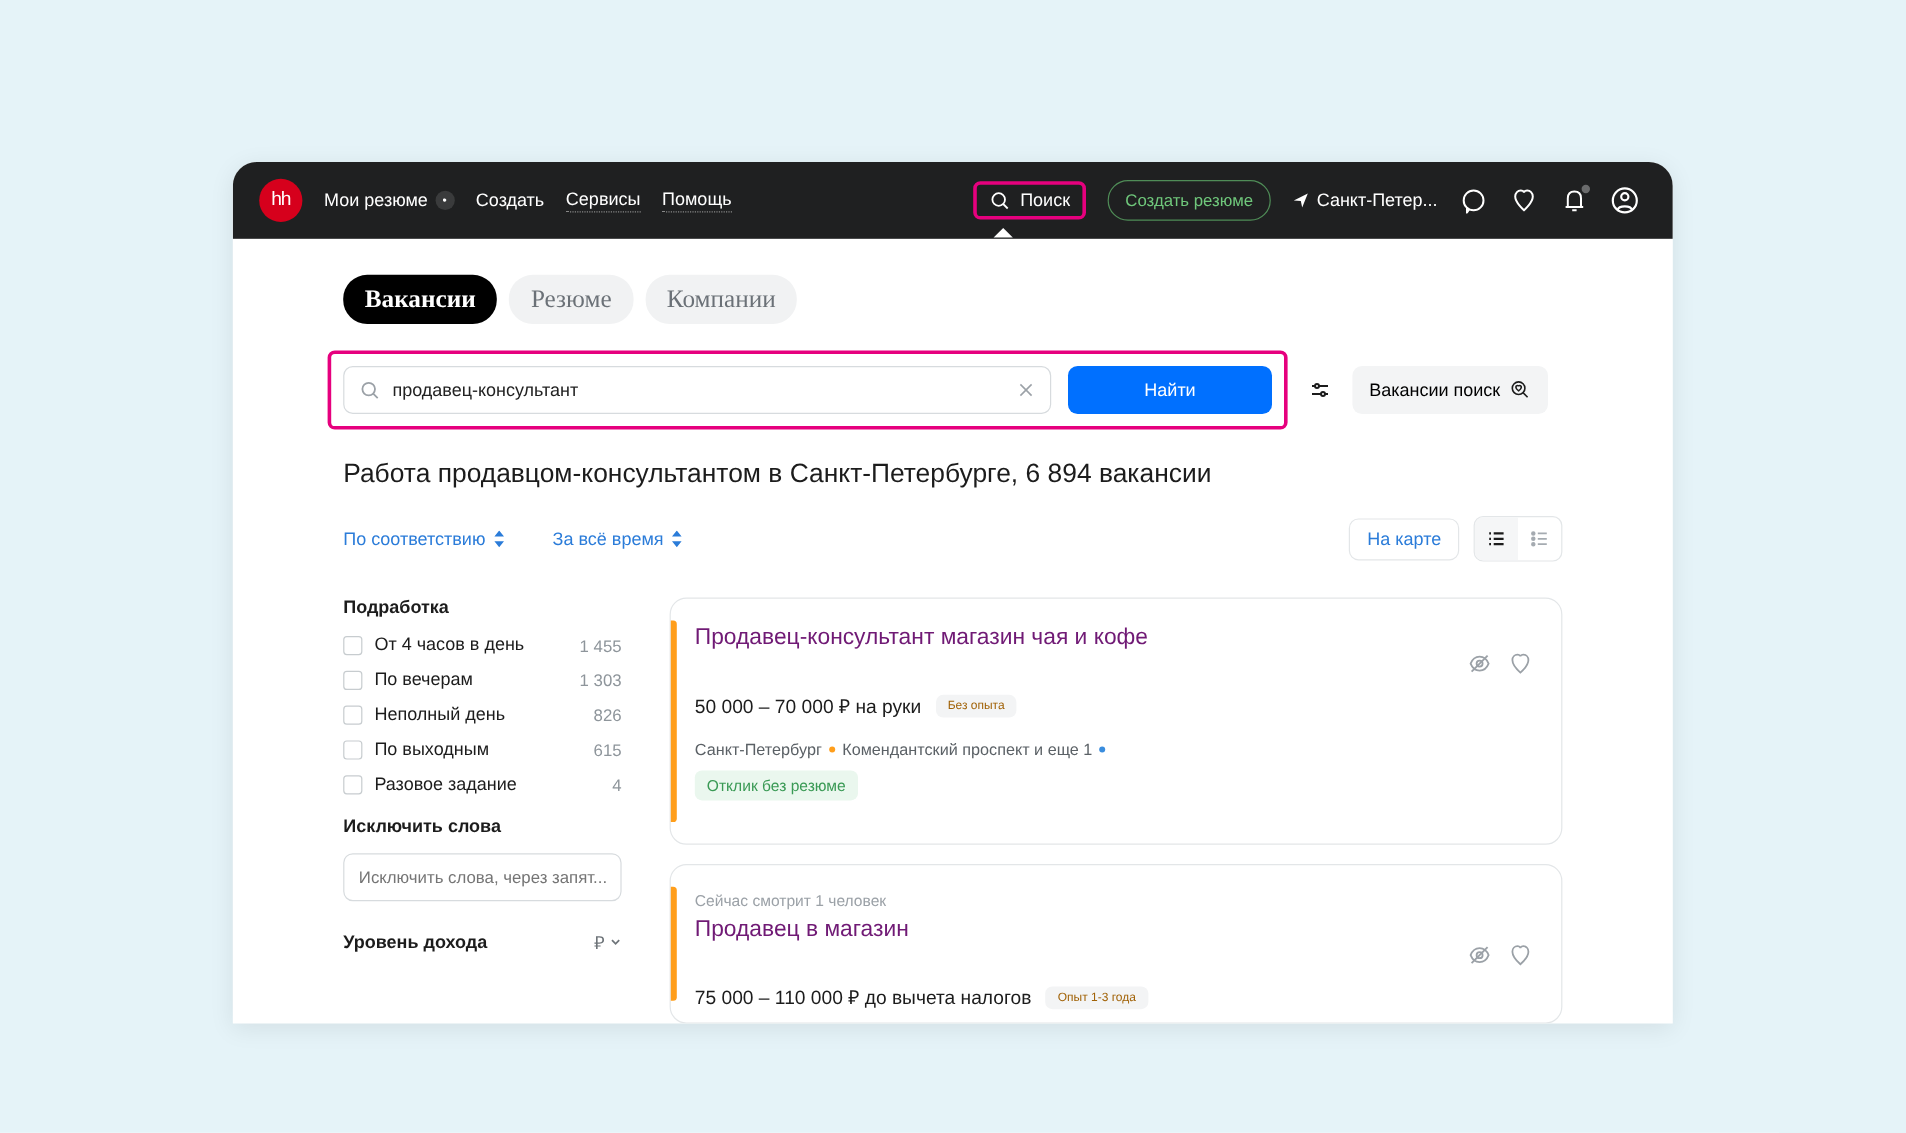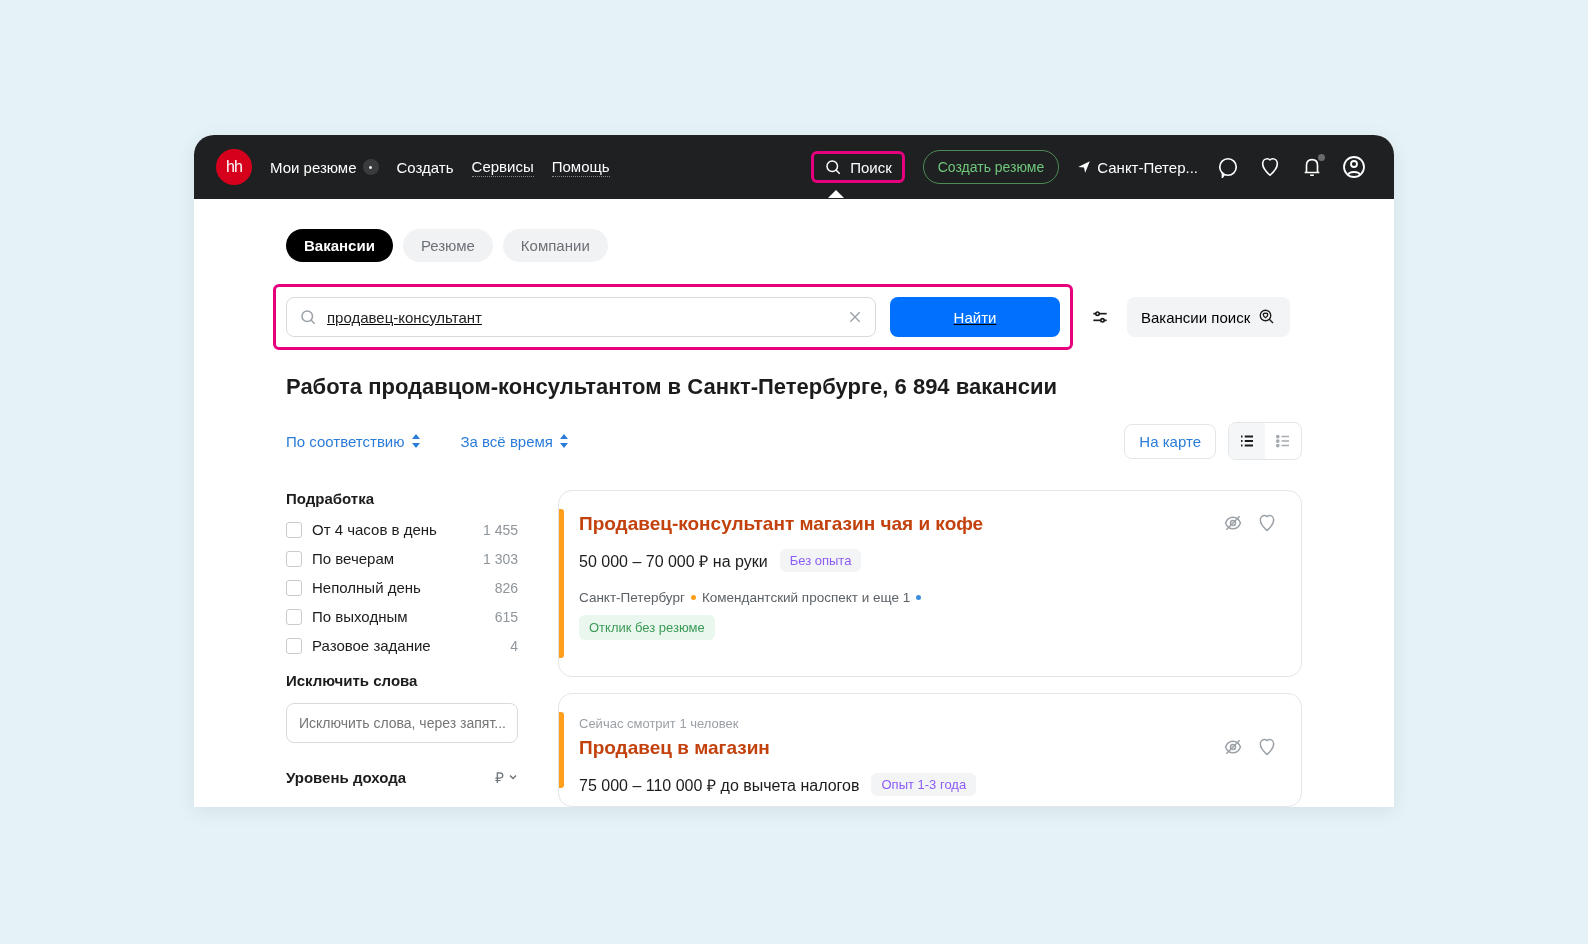--- a/index.html
+++ b/index.html
@@ -11,30 +11,30 @@
 .dotted { border-bottom: 1px dotted #888; padding-bottom: 1px; }
 .badge-dot { width: 16px; height: 16px; border-radius: 50%; background: #3a3b3c; display: flex; align-items: center; justify-content: center; font-size: 10px; }
 .spacer { flex: 1; }
 .search-nav { display: flex; align-items: center; gap: 8px; border: 3px solid #e6007e; border-radius: 6px; padding: 4px 10px; position: relative; }
 .search-nav::after { content: ""; position: absolute; bottom: -18px; left: 14px; width: 0; height: 0; border-left: 8px solid transparent; border-right: 8px solid transparent; border-bottom: 8px solid #fff; }
 .create-resume { border: 1px solid #4f8c57; color: #6fc77b; border-radius: 20px; padding: 8px 14px; font-size: 14px; cursor: pointer; }
 .loc { display: flex; align-items: center; gap: 6px; font-size: 15px; cursor: pointer; }
 .icon-circle { width: 24px; height: 24px; display: flex; align-items: center; justify-content: center; cursor: pointer; }
 .body-area { padding: 30px 92px 0 92px; }
 .tabs { display: flex; gap: 10px; margin-bottom: 22px; }
-.tab { border-radius: 20px; padding: 8px 18px; font-size: 15px; background: #f1f2f3; color: #6b7177; cursor: pointer; }
+.tab { border-radius: 20px; padding: 8px 18px; font-size: 21px; background: #f1f2f3; color: #6b7177; cursor: pointer; font-family: Liberation Serif, serif; }
 .tab.active { background: #000; color: #fff; font-weight: 600; }
-.search-row-wrap { border: 3px solid #e6007e; border-radius: 6px; padding: 10px; display: flex; align-items: center; gap: 14px; margin-left: -13px; width: 800px; text-decoration: underline; }
+.search-row-wrap { border: 3px solid #e6007e; border-radius: 6px; padding: 10px; display: flex; align-items: center; gap: 14px; margin-left: -13px; width: 800px; }
 .search-box { flex: 1; border: 1px solid #d7dbde; border-radius: 8px; height: 40px; display: flex; align-items: center; padding: 0 12px; gap: 10px; }
 .search-box input { flex: 1; border: none; outline: none; font-size: 15px; color: #222; }
 .btn-find { background: #0070ff; color: #fff; border: none; border-radius: 8px; height: 40px; width: 170px; font-size: 15px; font-weight: 500; cursor: pointer; }
 .settings-icn { width: 22px; height: 22px; display:flex; align-items:center; justify-content:center; cursor:pointer; }
 .save-search { background: #f3f4f5; border-radius: 8px; height: 40px; padding: 0 14px; display: flex; align-items: center; gap: 8px; font-size: 15px; cursor: pointer; }
 .search-line { display:flex; align-items:center; gap: 16px; }
-.page-title { font-size: 22px; font-weight: 700; margin-top: 24px; margin-bottom: 22px; color: #1c1c1c; }
+.page-title { font-size: 22px; font-weight: 400; margin-top: 24px; margin-bottom: 22px; color: #1c1c1c; }
 .sort-row { display: flex; align-items: center; gap: 40px; margin-bottom: 30px; }
 .sort-link { color: #2b7cd9; font-size: 15px; display: flex; align-items: center; gap: 6px; cursor: pointer; }
 .right-controls { margin-left: auto; display: flex; align-items: center; gap: 12px; }
 .map-btn { border: 1px solid #e3e6e8; border-radius: 8px; padding: 8px 14px; color: #2b7cd9; font-size: 15px; cursor: pointer; }
 .view-toggle { border: 1px solid #e3e6e8; border-radius: 8px; display: flex; overflow: hidden; }
 .view-opt { width: 36px; height: 36px; display: flex; align-items: center; justify-content: center; cursor: pointer; color: #a5abb1; }
 .view-opt.sel { background: #f5f6f7; color: #1c1c1c; }
 .main-cols { display: flex; gap: 40px; }
 .sidebar { width: 232px; flex-shrink: 0; }
 .side-title { font-size: 15px; font-weight: 700; margin-bottom: 14px; color: #1c1c1c; }
@@ -43,24 +43,24 @@
 .check-left { display: flex; align-items: center; gap: 10px; }
 .checkbox { width: 16px; height: 16px; border: 1.5px solid #c7cccf; border-radius: 3px; flex-shrink: 0; }
 .radio { width: 16px; height: 16px; border: 1.5px solid #c7cccf; border-radius: 50%; flex-shrink: 0; position: relative; }
 .radio.checked { border-color: #0070ff; }
 .radio.checked::after { content: ""; position: absolute; width: 8px; height: 8px; background: #0070ff; border-radius: 50%; top: 2.5px; left: 2.5px; }
 .count { color: #8e959b; font-size: 14px; }
 .exclude-input { width: 100%; border: 1px solid #d7dbde; border-radius: 8px; height: 40px; padding: 0 12px; font-size: 14px; color: #9ba1a7; margin-bottom: 24px; }
 .results { flex: 1; display: flex; flex-direction: column; gap: 16px; }
 .card { border: 1px solid #e3e6e8; border-radius: 14px; padding: 22px 24px 22px 20px; position: relative; }
 .card-stripe { position: absolute; left: 0; top: 18px; bottom: 18px; width: 5px; background: #ff9e1b; border-radius: 0 3px 3px 0; }
-.card-title { font-size: 19px; font-weight: 700; color: #c2410c; margin-bottom: 14px; display:flex; align-items:flex-start; }
+.card-title { font-size: 19px; font-weight: 400; color: #701a75; margin-bottom: 14px; display:flex; align-items:flex-start;flex-direction:column; }
 .card-icons { margin-left:auto; display:flex; gap:14px; color:#8e959b; }
 .salary-row { display: flex; align-items: center; gap: 12px; margin-bottom: 18px; font-size: 16px; color: #1c1c1c; }
-.chip { background: #f3f4f5; color: #8b5cf6; border-radius: 6px; padding: 4px 10px; font-size: 13px; }
+.chip { background: #f3f4f5; color: #a16207; border-radius: 6px; padding: 4px 10px; font-size: 10px; }
 .meta-row { font-size: 13.5px; color: #5b6166; margin-bottom: 10px; display:flex; align-items:center; gap:6px; }
 .dot-o { width:5px; height:5px; border-radius:50%; background:#ff9e1b; display:inline-block; }
 .dot-b { width:5px; height:5px; border-radius:50%; background:#3a8dde; display:inline-block; }
 .green-chip { background: #eaf7ee; color: #3a9a55; border-radius: 6px; padding: 5px 10px; font-size: 13px; display: inline-block; margin-bottom: 14px; }
 .apply-wrap { border: 3px solid #e6007e; border-radius: 8px; padding: 4px; margin-left: -7px; margin-right: -7px; }
 .apply-btn { width: 100%; background: #0070ff; color: #fff; border: none; border-radius: 8px; height: 42px; font-size: 15px; font-weight: 500; cursor: pointer; }
 .viewing-now { font-size: 13px; color: #9ba1a7; margin-bottom: 6px; }
 svg { display:block; }
 </style>
 </head>

